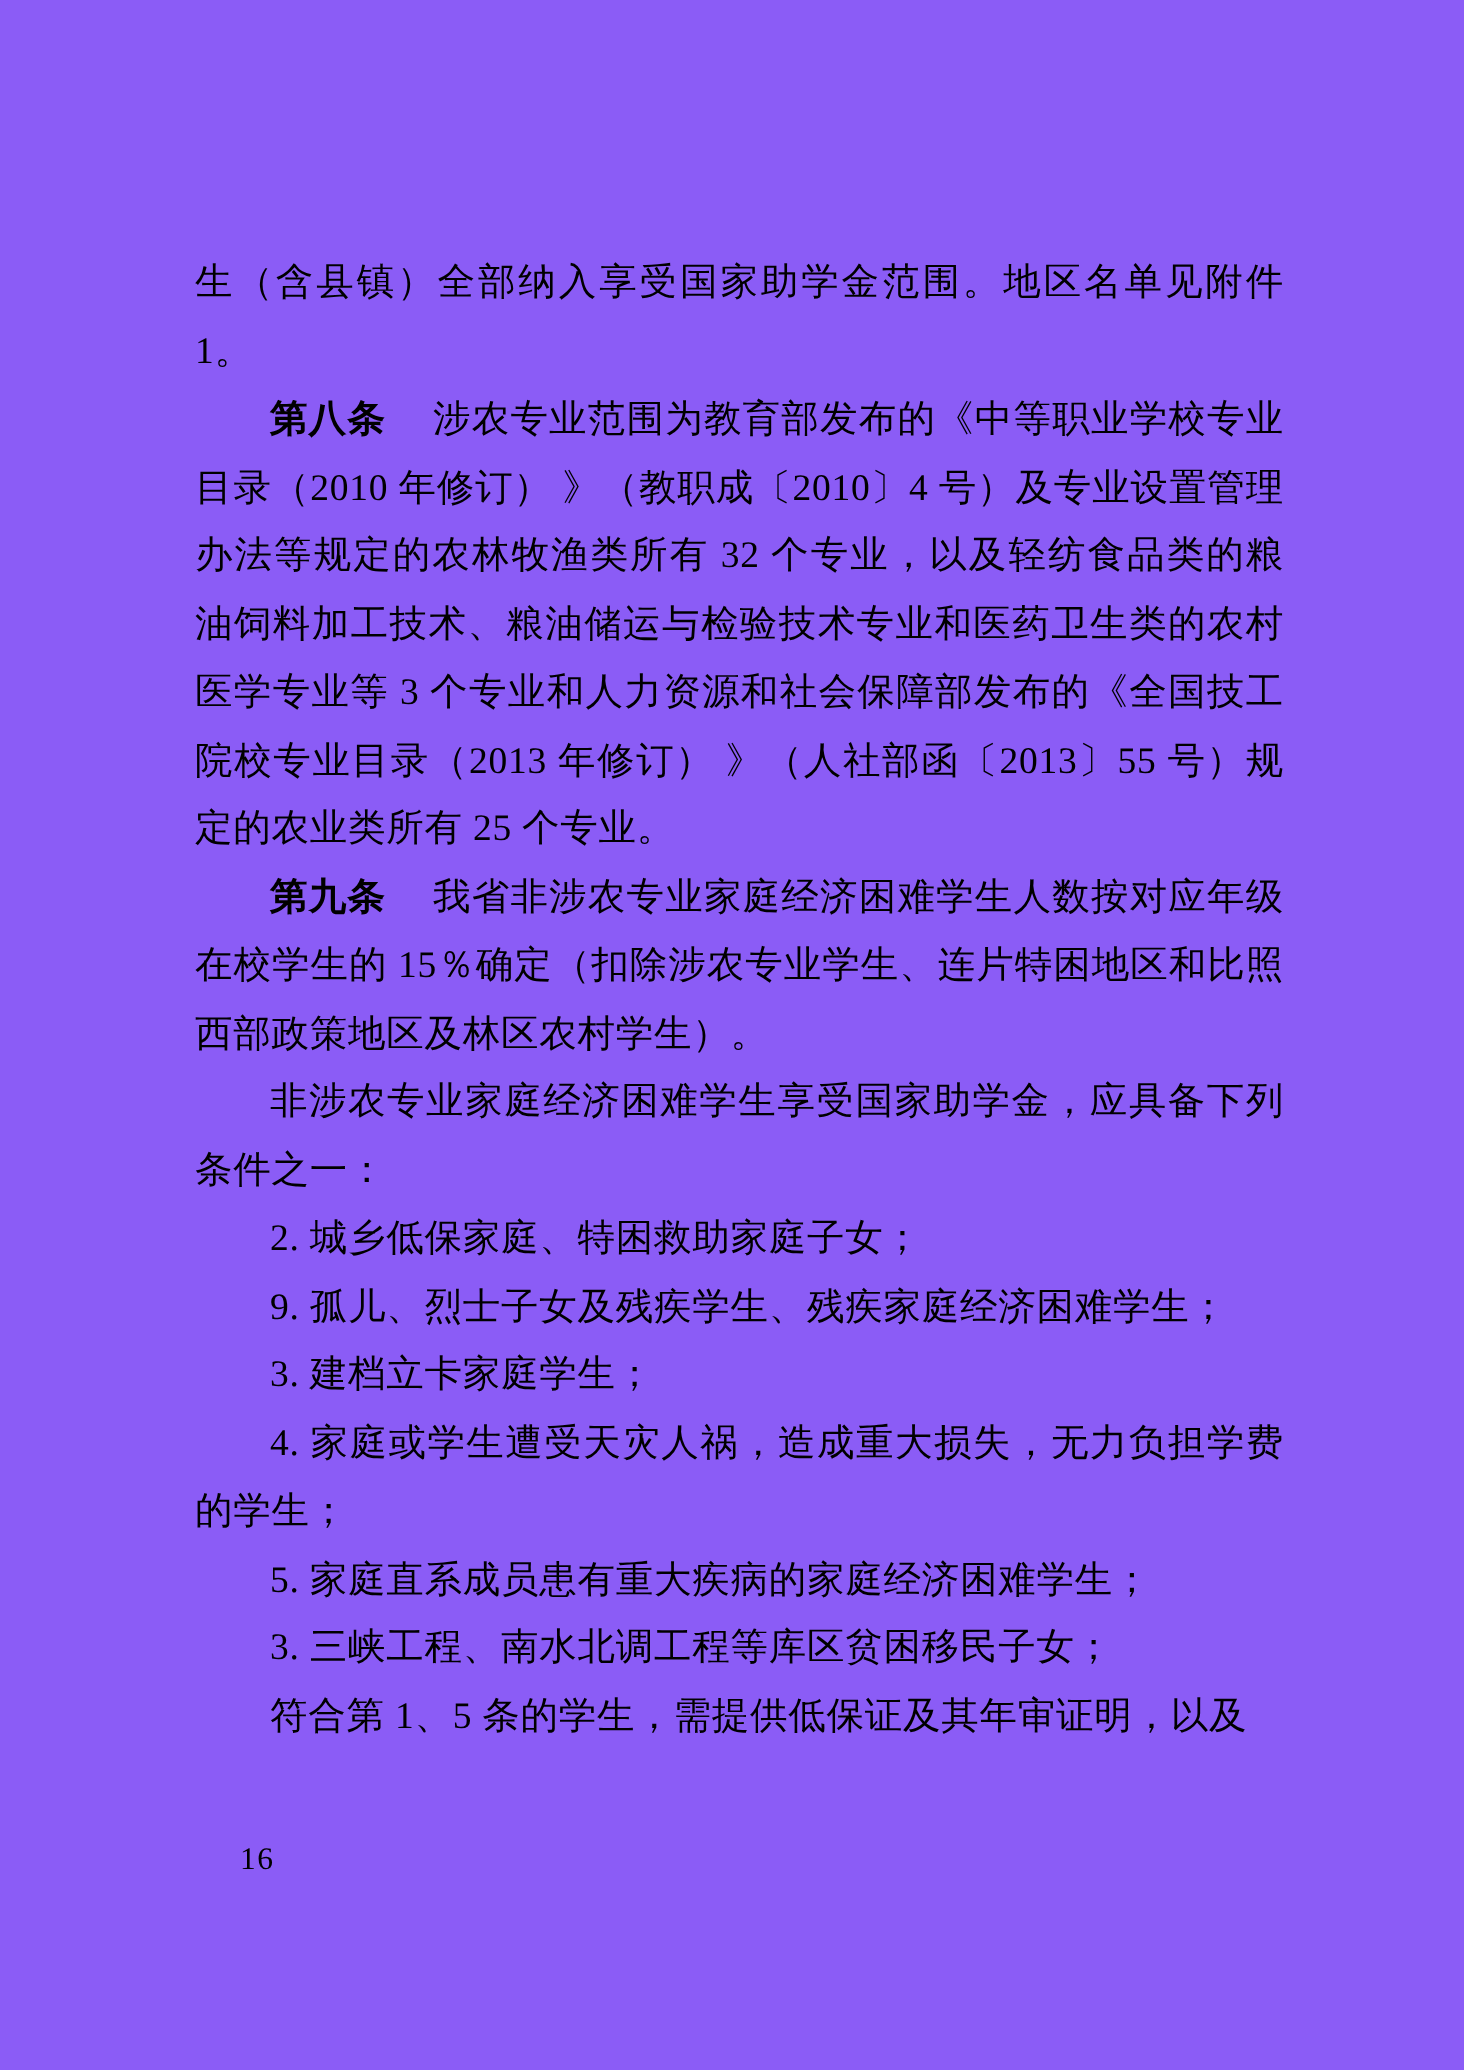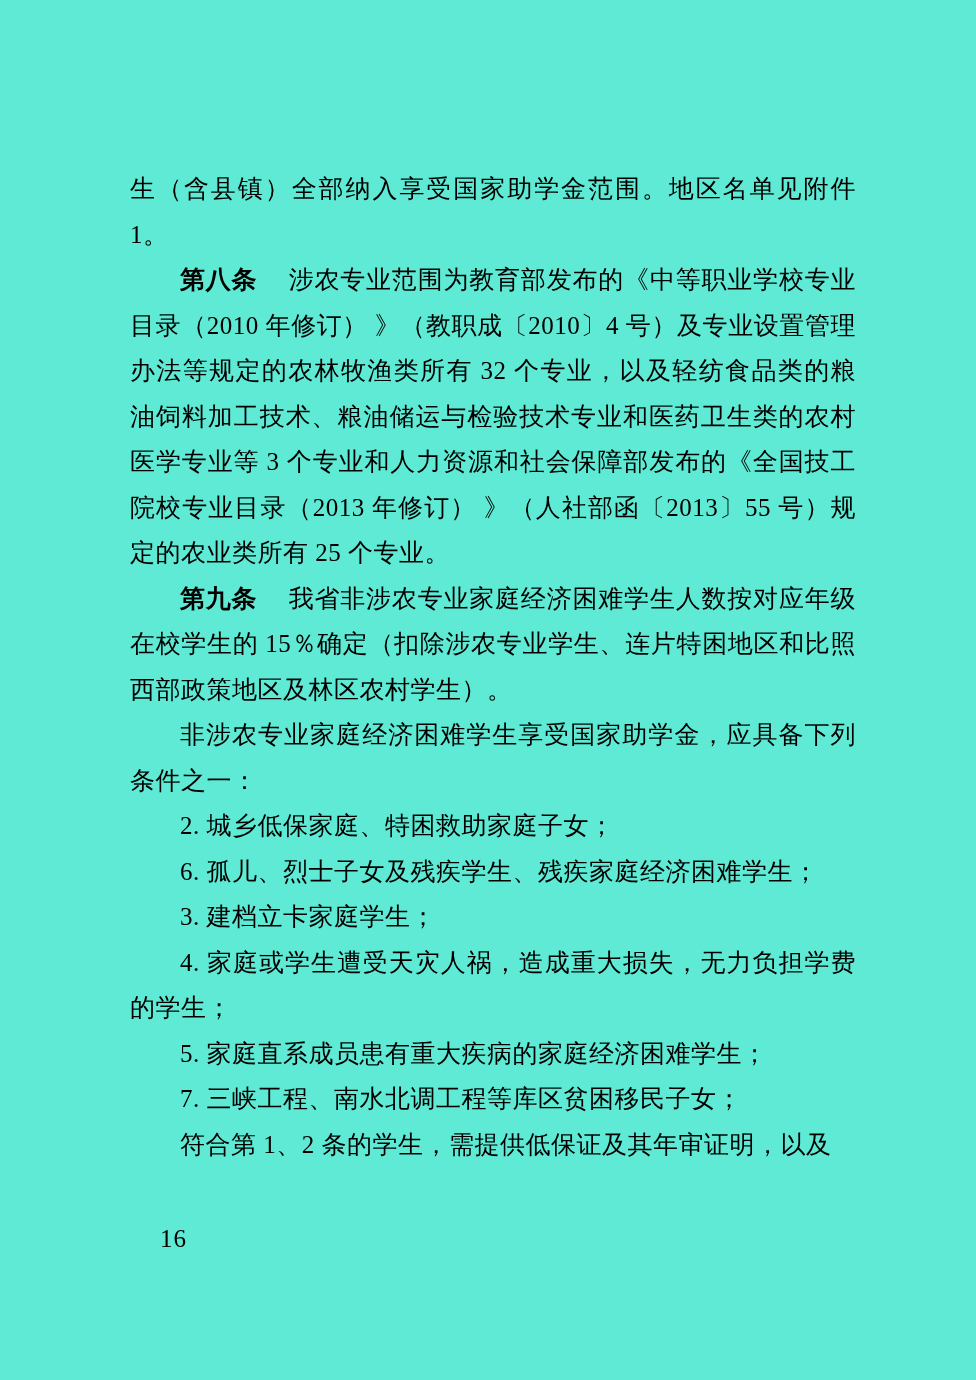--- a/index.html
+++ b/index.html
@@ -4,21 +4,21 @@
 <style>
   html, body {
     margin: 0;
     padding: 0;
     background: #ffffff;
   }
   .screen {
     position: relative;
     width: 976px;
     height: 1380px;
-    background: #5eead4;
+    background: #8b5cf6;
     overflow: hidden;
     font-family: "Liberation Serif", "DejaVu Serif", serif;
     color: #000000;
   }
   .content {
     position: absolute;
     left: 130px;
     top: 166px;
     width: 726px;
     font-size: 25px;
@@ -36,21 +36,21 @@
     text-indent: 0;
   }
   .lead {
     font-weight: bold;
     margin-right: 1.25em;
   }
   .page-number {
     position: absolute;
     left: 160px;
     top: 1226px;
-    font-size: 25px;
+    font-size: 21px;
     line-height: 26px;
     color: #000000;
     letter-spacing: 1px;
   }
 </style>
 </head>
 <body>
 
 <div class="screen">
   <div class="content">
@@ -58,30 +58,30 @@
     <p class="para no-indent"><span>生（含县镇）全部纳入享受国家助学金范围。地区名单见附件 1。</span></p>
 
     <p class="para"><b class="lead">第八条</b><span>涉农专业范围为教育部发布的《中等职业学校专业目录（2010 年修订） 》（教职成〔2010〕4 号）及专业设置管理办法等规定的农林牧渔类所有 32 个专业，以及轻纺食品类的粮油饲料加工技术、粮油储运与检验技术专业和医药卫生类的农村医学专业等 3 个专业和人力资源和社会保障部发布的《全国技工院校专业目录（2013 年修订） 》（人社部函〔2013〕55 号）规定的农业类所有 25 个专业。</span></p>
 
     <p class="para"><b class="lead">第九条</b><span>我省非涉农专业家庭经济困难学生人数按对应年级在校学生的 15％确定（扣除涉农专业学生、连片特困地区和比照西部政策地区及林区农村学生）。</span></p>
 
     <p class="para"><span>非涉农专业家庭经济困难学生享受国家助学金，应具备下列条件之一：</span></p>
 
     <p class="para"><span>2. 城乡低保家庭、特困救助家庭子女；</span></p>
 
-    <p class="para"><span>6. 孤儿、烈士子女及残疾学生、残疾家庭经济困难学生；</span></p>
+    <p class="para"><span>9. 孤儿、烈士子女及残疾学生、残疾家庭经济困难学生；</span></p>
 
     <p class="para"><span>3. 建档立卡家庭学生；</span></p>
 
     <p class="para"><span>4. 家庭或学生遭受天灾人祸，造成重大损失，无力负担学费的学生；</span></p>
 
     <p class="para"><span>5. 家庭直系成员患有重大疾病的家庭经济困难学生；</span></p>
 
 
-    <p class="para"><span>7. 三峡工程、南水北调工程等库区贫困移民子女；</span></p>
+    <p class="para"><span>3. 三峡工程、南水北调工程等库区贫困移民子女；</span></p>
 
 
-    <p class="para"><span>符合第 1、2 条的学生，需提供低保证及其年审证明，以及</span></p>
+    <p class="para"><span>符合第 1、5 条的学生，需提供低保证及其年审证明，以及</span></p>
 
   </div>
 
   <div class="page-number">16</div>
 </div>
 
 </body></html>

